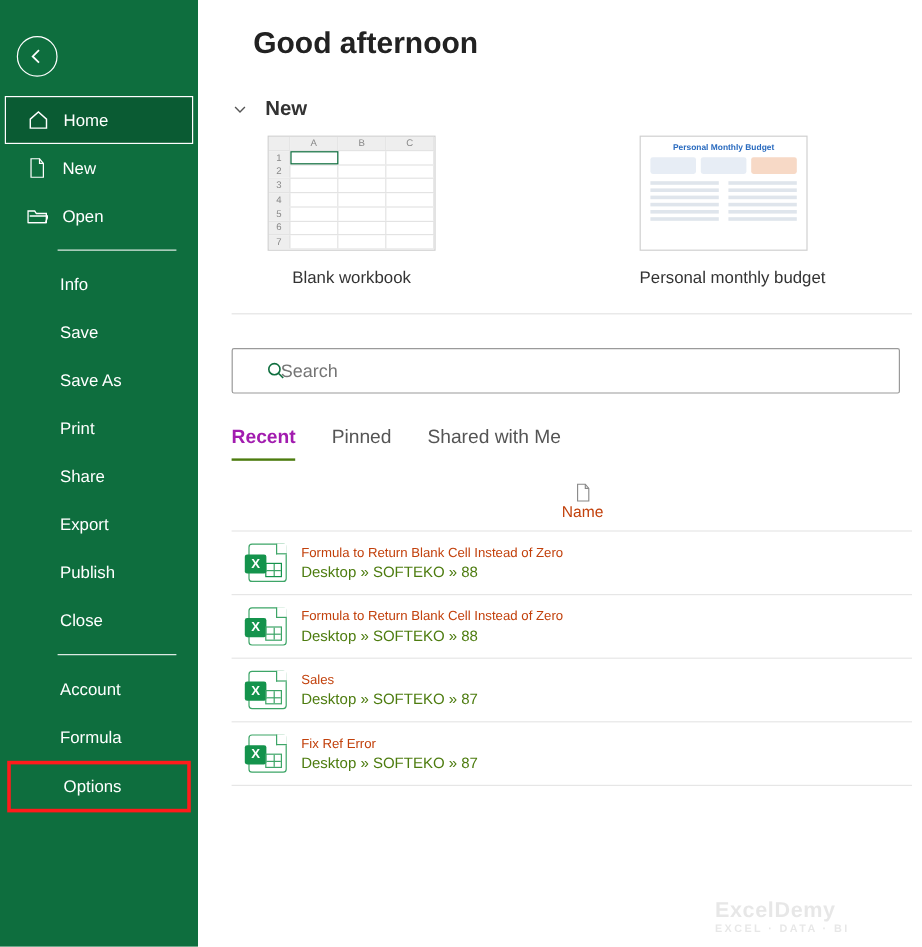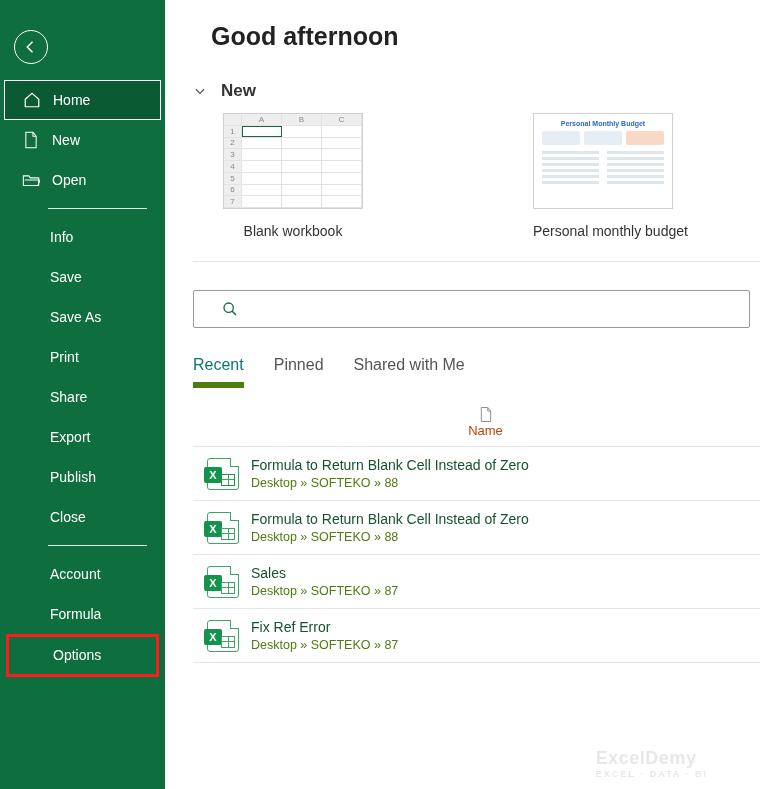--- a/index.html
+++ b/index.html
@@ -145,41 +145,41 @@
   }
   
   .tabs {
     display:flex; gap: 30px;
     margin-top: 28px;
     font-size: 16px;
     color: #555;
   }
   .tab { cursor:pointer; padding-bottom:8px; }
   .tab.active {
-    font-weight:400; color:#0f766e;
-    border-bottom: 6px solid #4d7c0f;
+    font-weight:700; color:#a21caf;
+    border-bottom: 2px solid #4d7c0f;
   }
   
   .list-header {
     display:flex; align-items:center;
     padding: 14px 0 8px 18px;
     border-bottom: 1px solid #e6e6e6;
     color:#c2410c; font-size:13px;
     margin-top: 4px;
     flex-direction: column;
   }
   .list-header .icon-col { width: 40px; display:flex; justify-content:center;}
   .file-row {
     display:flex; align-items:center;
     padding: 10px 0 10px 14px;
     border-bottom: 1px solid #e6e6e6;
     cursor:pointer;
   }
   .file-row .icon-col { width: 44px; display:flex; justify-content:flex-start; align-items:center;}
-  .file-meta .title { font-size:14px; color:#14532d; margin-bottom:3px;}
+  .file-meta .title { font-size:11px; color:#c2410c; margin-bottom:3px;}
   .file-meta .path { font-size:12.5px; color:#4d7c0f;}
   
   .xlsicon {
     width: 32px; height: 32px; position:relative;
     border:1.5px solid #3da567; border-radius:3px; background:#fff;
   }
   .xlsicon::before {
     content:""; position:absolute; right:-1px; top:-1px;
     width:8px;height:8px;background:#fff;border-left:1.5px solid #3da567;border-bottom:1.5px solid #3da567;
   }
@@ -393,20 +393,21 @@
 
   <div class="divider-h"></div>
 
   <div class="search">
     <span class="mag">
       <svg width="16" height="16" viewBox="0 0 24 24" stroke="#0e6e3e" stroke-width="2" fill="none">
           <circle cx="10" cy="10" r="7"></circle>
           <line x1="21" y1="21" x2="15" y2="15"></line>
         </svg>
     </span>
+    <input type="text" placeholder="Search" style="">
   </div>
 
   <div class="tabs">
     <div class="tab active">Recent</div>
     <div class="tab">Pinned</div>
     <div class="tab">Shared with Me</div>
   </div>
 
   <div class="list-header">
     <span class="icon-col">

